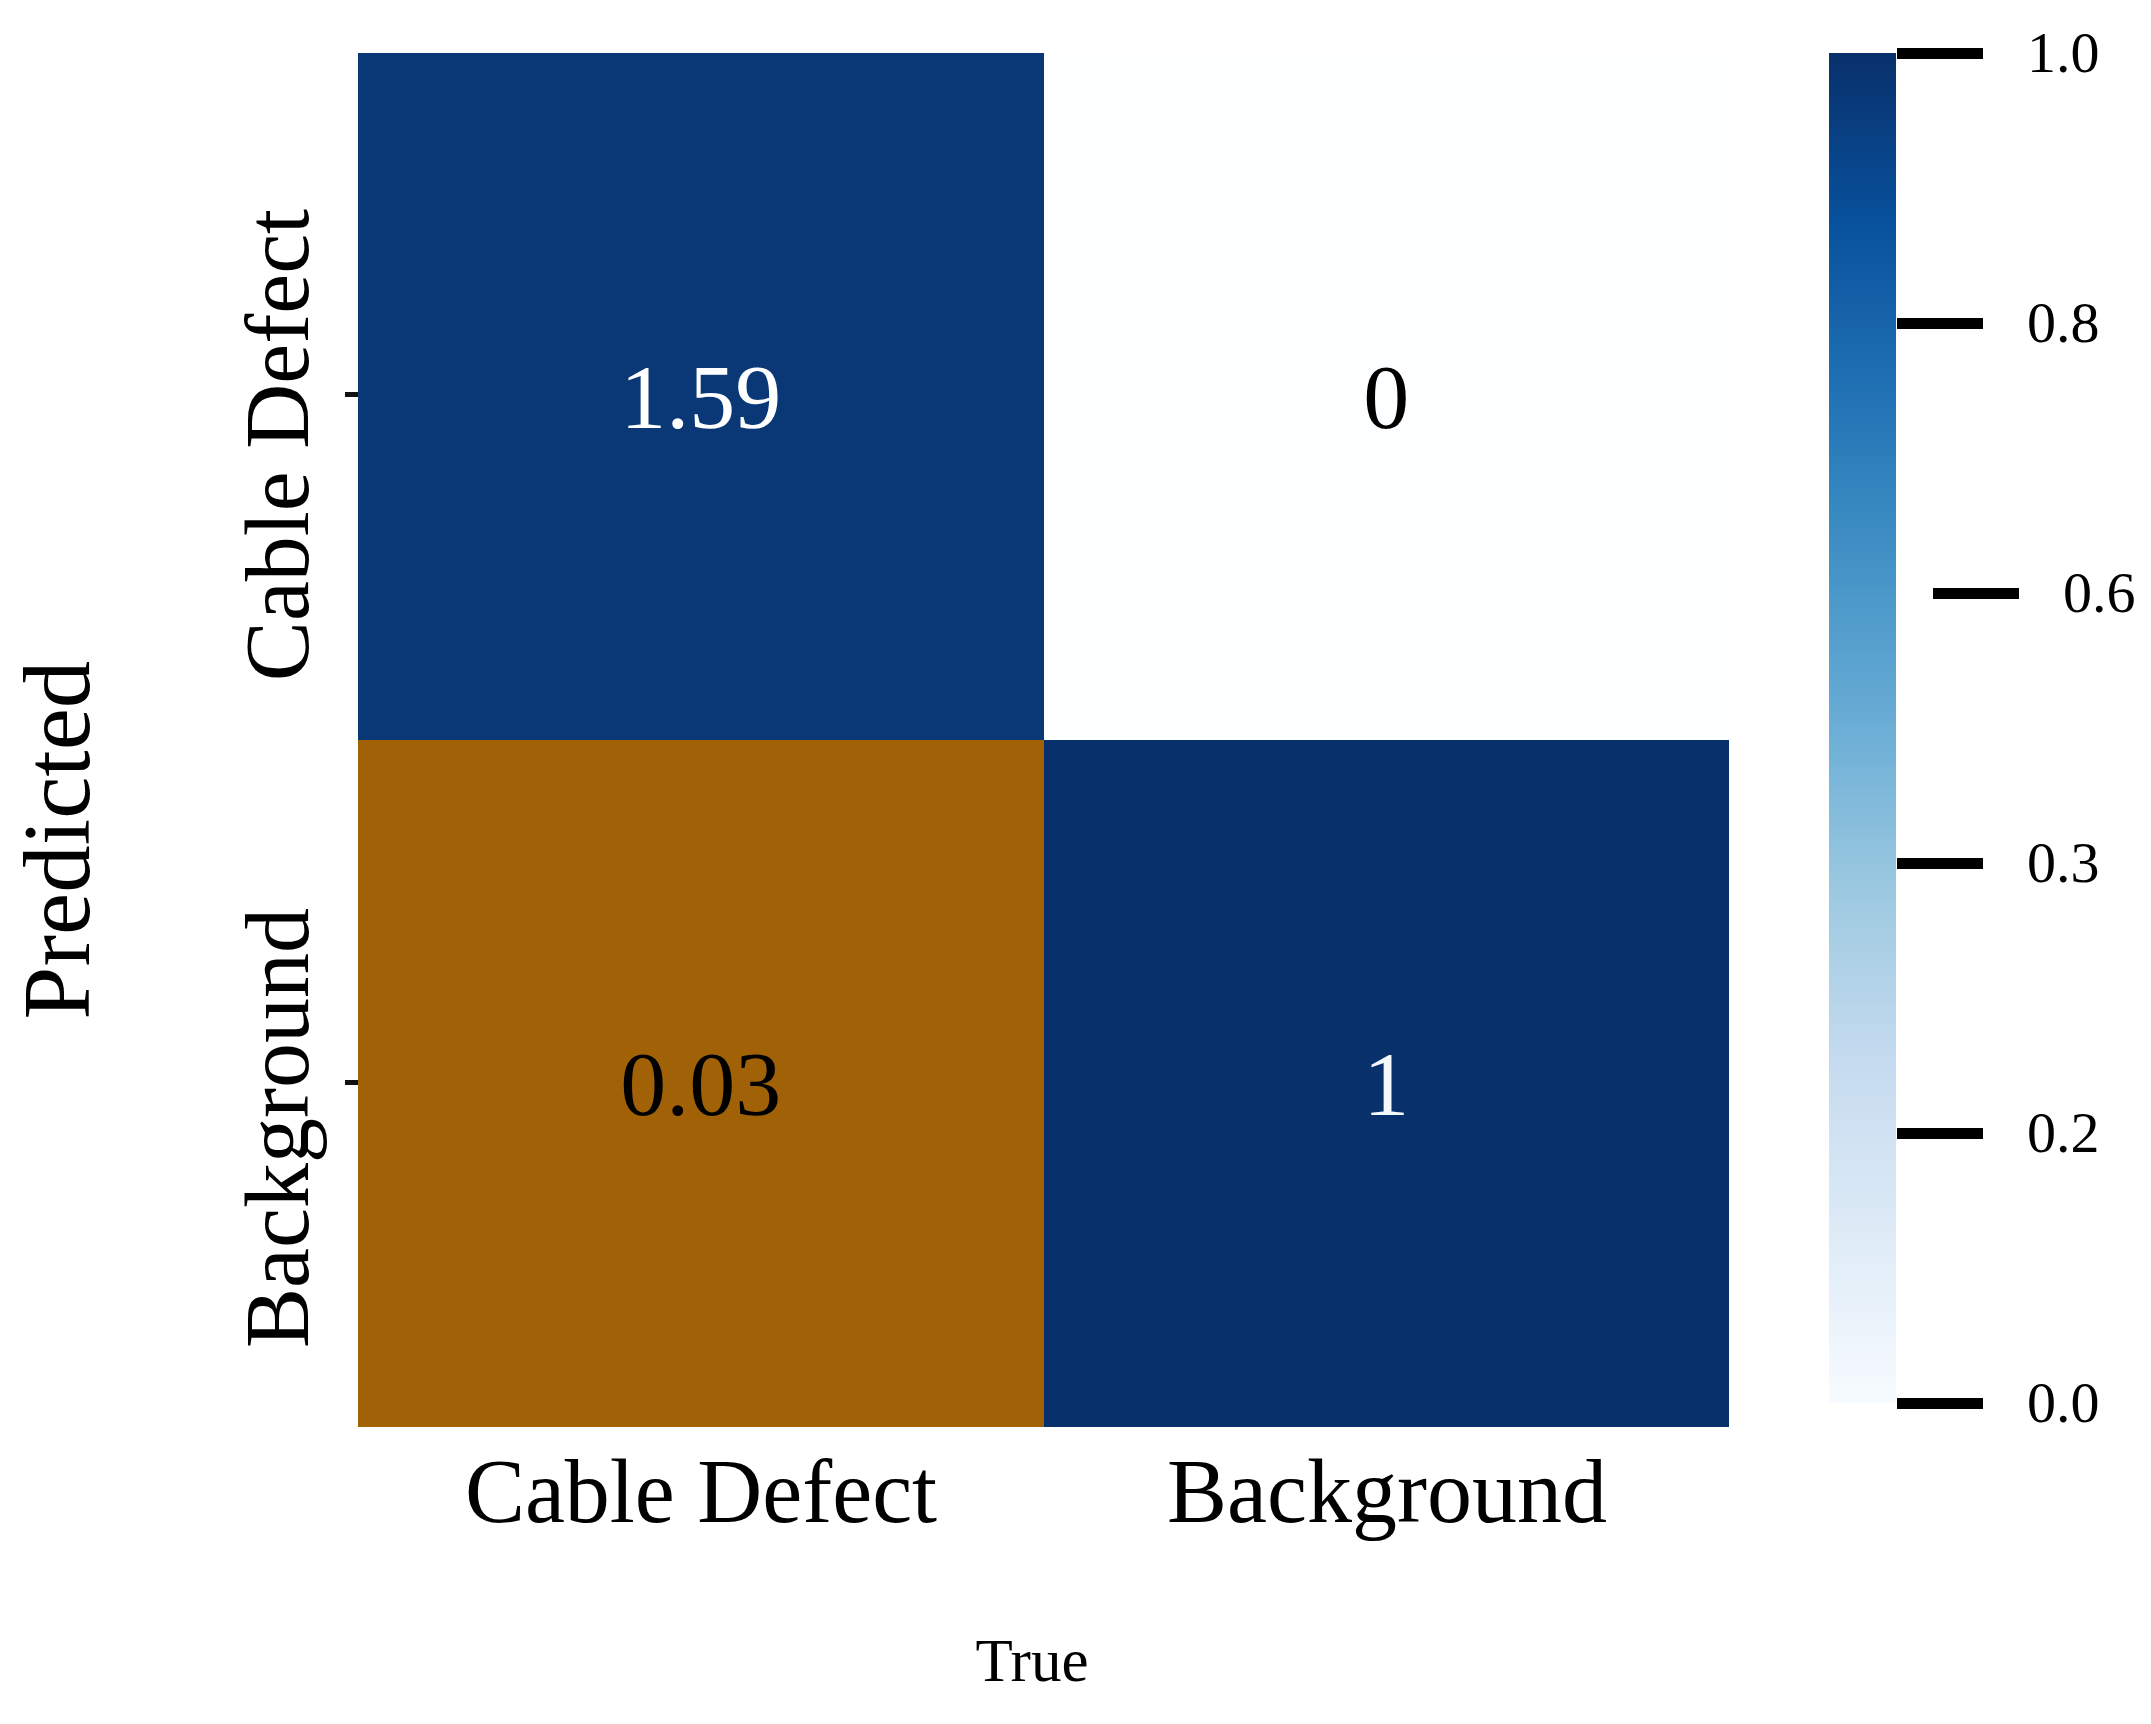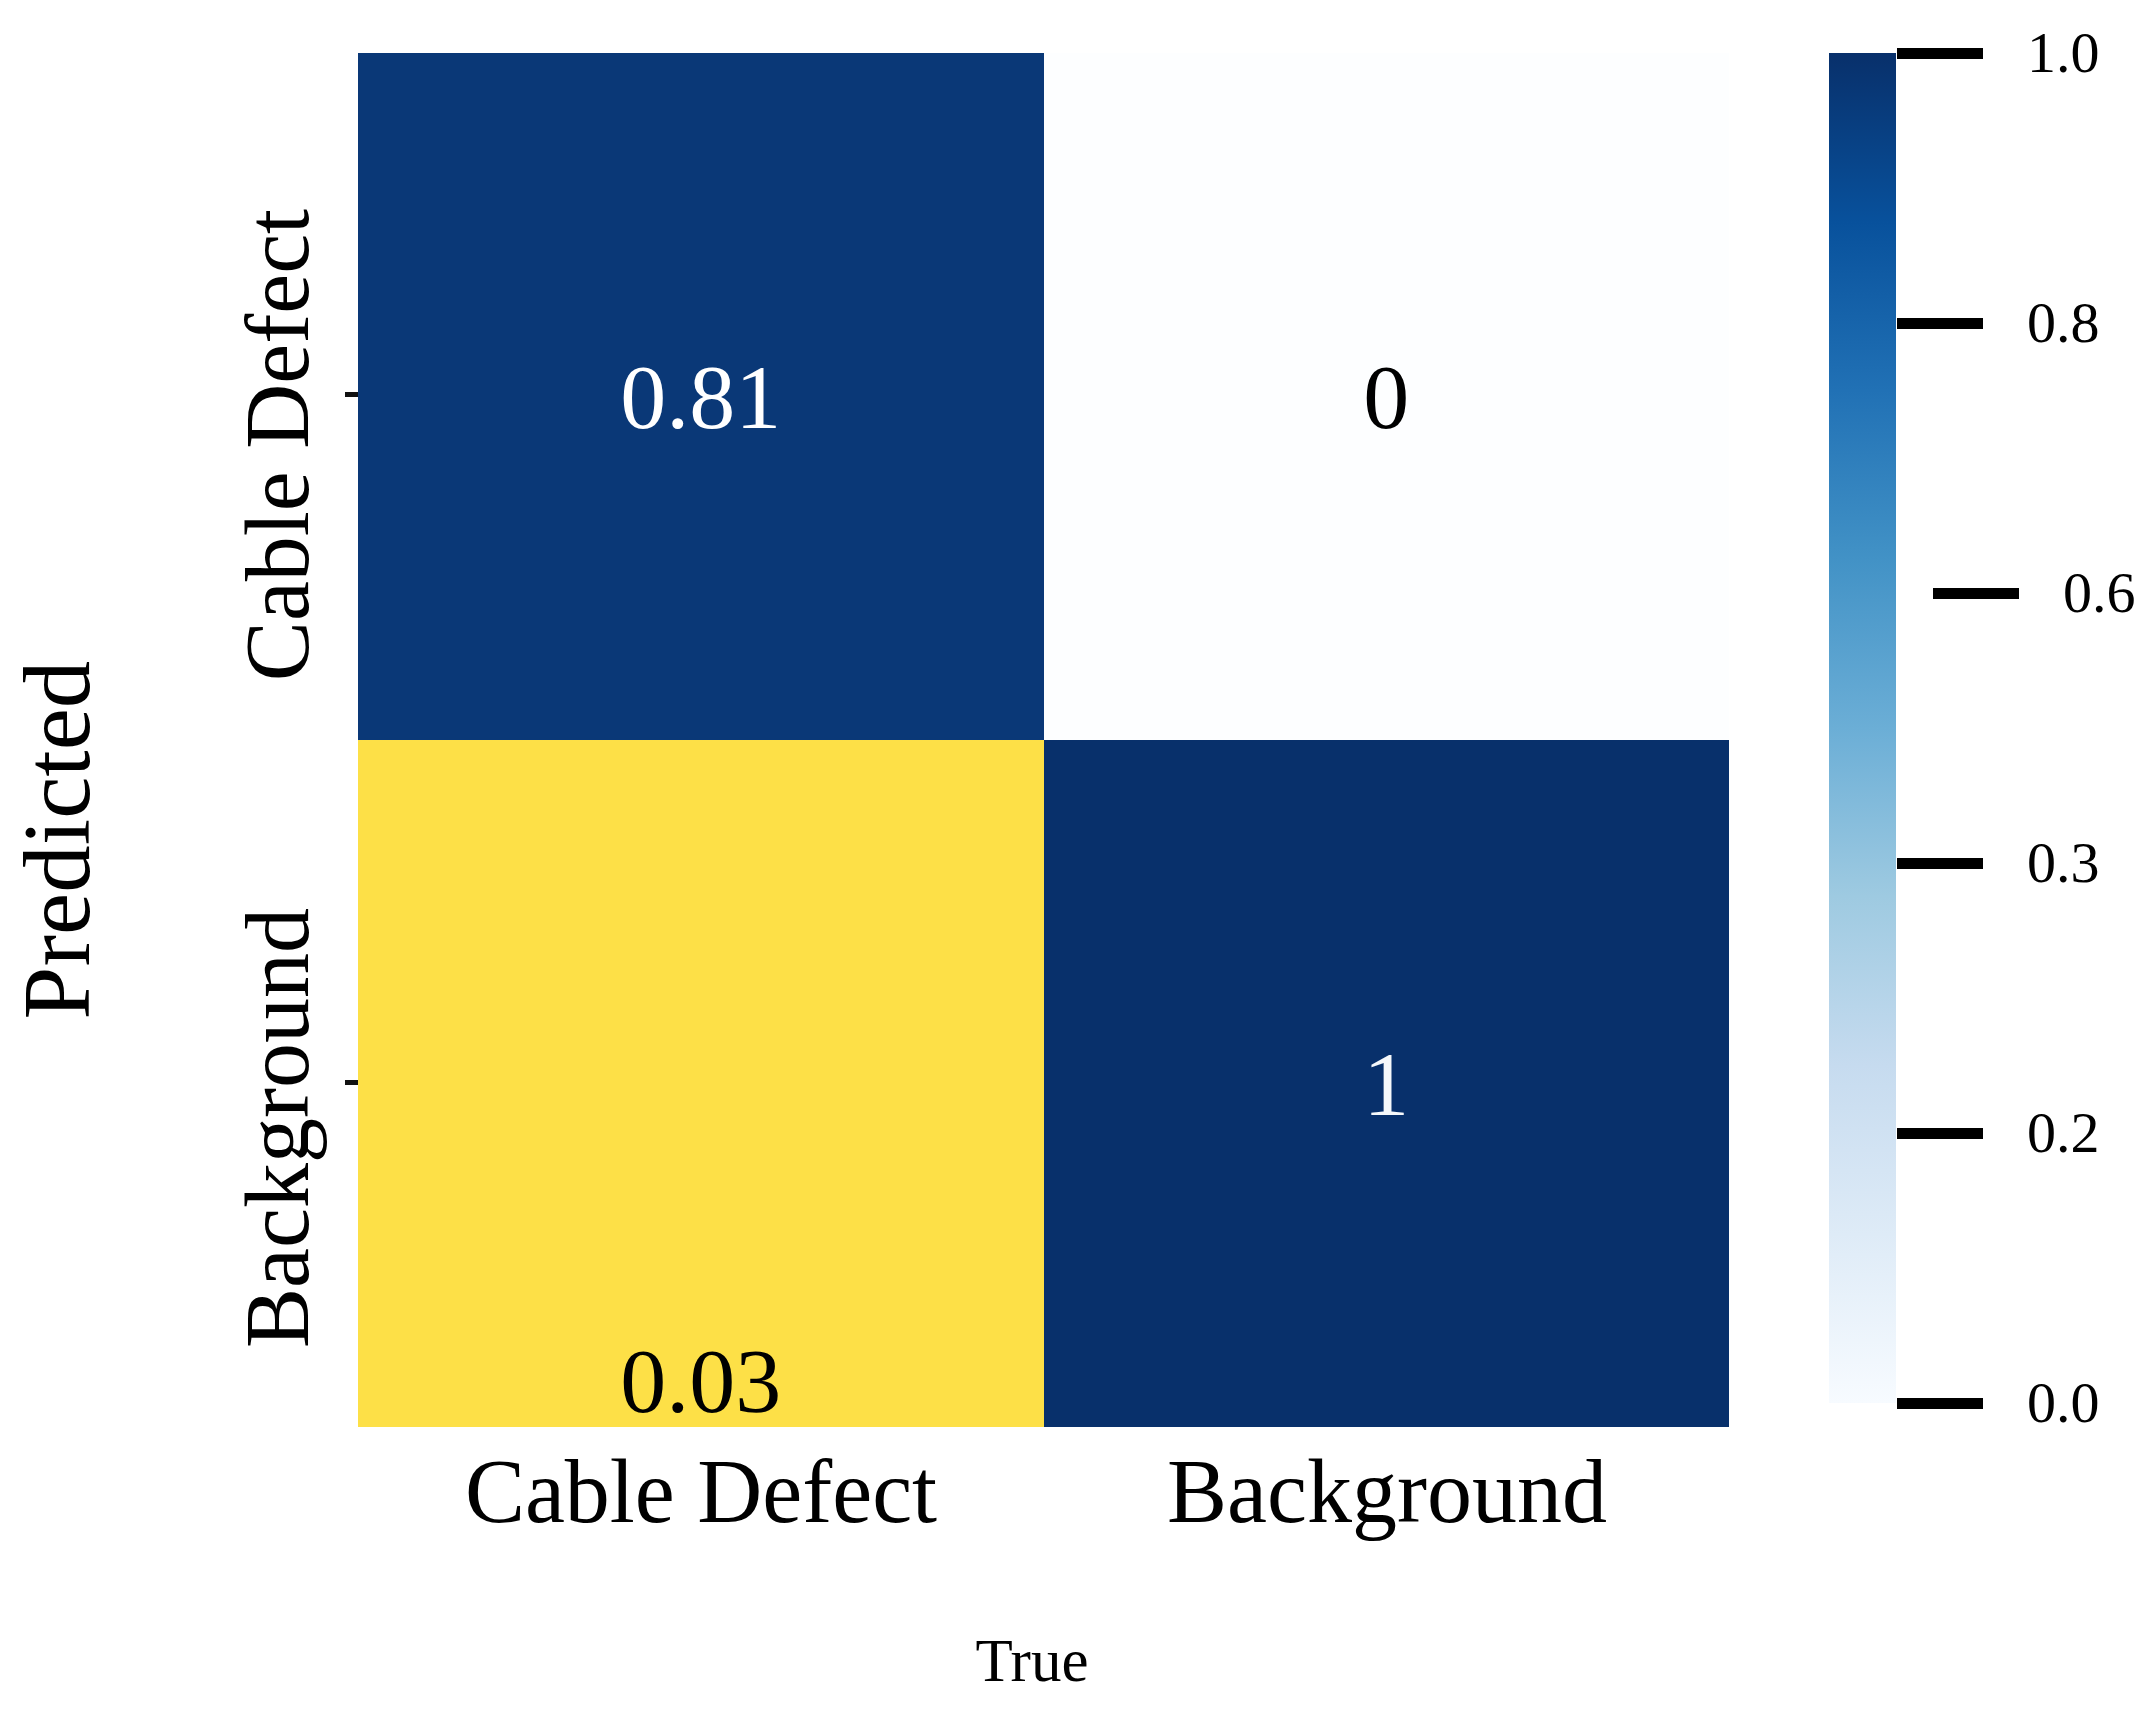--- a/index.html
+++ b/index.html
@@ -125,26 +125,26 @@
     line-height: 1;
   }
 </style>
 </head>
 <body>
 
 <div class="figure">
 
   <div class="heatmap">
     <div class="cell" style="background: rgb(10, 56, 119); color: rgb(255, 255, 255);">
-      <span>0.81</span>
+      <span>1.59</span>
     </div>
     <div class="cell" style="background: rgb(253, 254, 255); color: rgb(0, 0, 0);">
       <span>0</span>
     </div>
-    <div class="cell" style="background: #fde047; color: rgb(0, 0, 0); align-items: flex-end;">
+    <div class="cell" style="background: #a16207; color: rgb(0, 0, 0);">
       <span>0.03</span>
     </div>
     <div class="cell" style="background: rgb(8, 48, 107); color: rgb(245, 248, 251);">
       <span>1</span>
     </div>
   </div>
 
   <div class="ytick-mark r0"></div>
   <div class="ytick-mark r1"></div>
 

